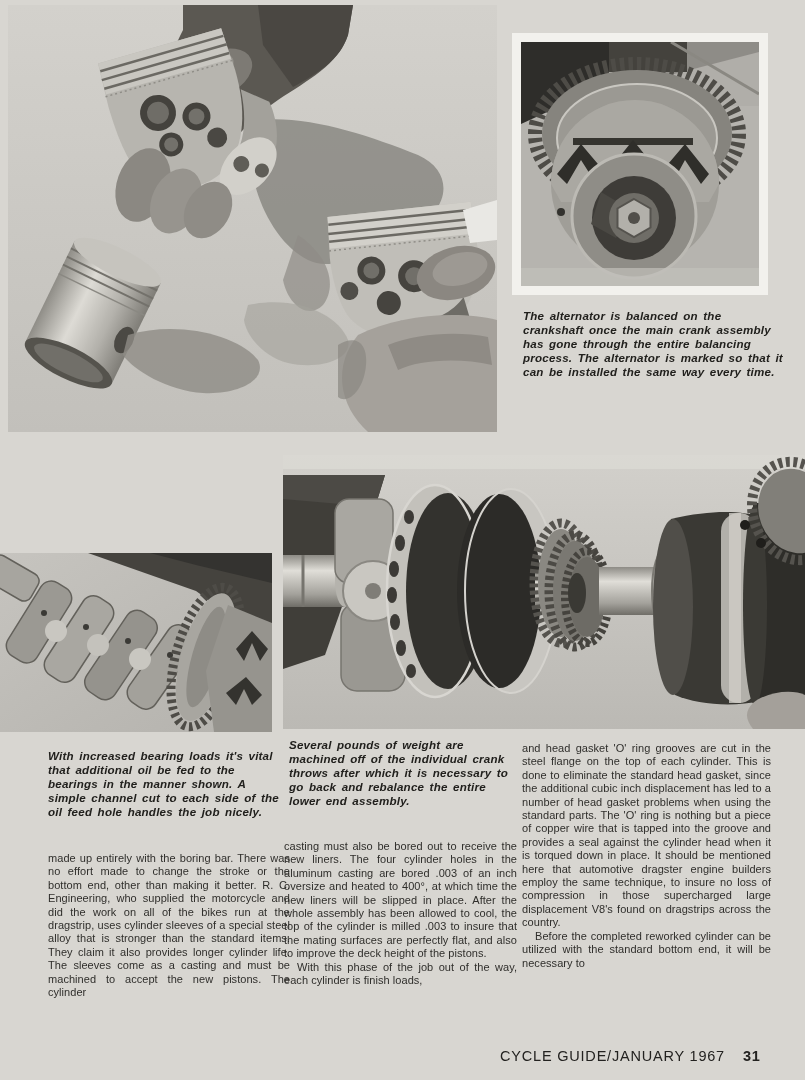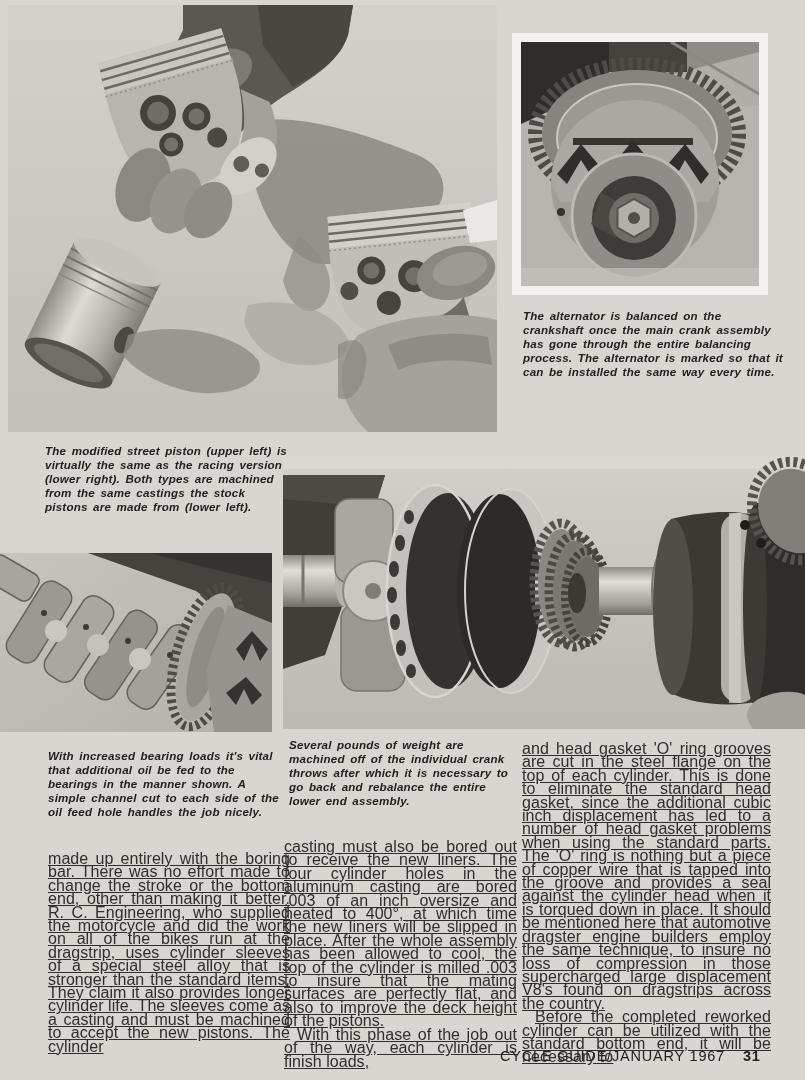--- a/index.html
+++ b/index.html
@@ -9,22 +9,22 @@
     font-family:"Liberation Sans", sans-serif; color:#2e2d2a;
   }
   .photo { position:absolute; overflow:hidden; line-height:0; }
   .frame { background:#f2f1ed; padding:9px; box-sizing:border-box; }
   .caption {
     position:absolute; font-weight:bold; font-style:italic;
     font-size:11.6px; line-height:14px; color:#21201d;
     letter-spacing:0.2px; word-spacing:2px;
   }
   .bodycol {
-    position:absolute; font-size:16px; line-height:13.4px;
-    color:#2f2e2b; text-align:justify; letter-spacing:0.05px;text-decoration:underline;
+    position:absolute; font-size:11px; line-height:13.4px;
+    color:#2f2e2b; text-align:justify; letter-spacing:0.05px;
   }
   .bodycol p { margin:0; }
   .bodycol p.indent { text-indent:13px; }
   .footer {
     position:absolute; left:500px; top:1048px; width:253px;
     text-align:right; font-size:14.5px; letter-spacing:0.8px; color:#232220;
     white-space:nowrap;
   }
   .footer .pageno { font-weight:bold; margin-left:18px; }
 </style>
@@ -138,21 +138,20 @@
       <circle cx="113" cy="176" r="25" fill="#6f6d67"></circle>
       <polygon points="113,157 129.5,166.5 129.5,185.5 113,195 96.5,185.5 96.5,166.5" fill="#b2b0aa" stroke="#55534e" stroke-width="2"></polygon>
       <circle cx="113" cy="176" r="6" fill="#514f4a"></circle>
       <circle cx="40" cy="170" r="4" fill="#33322e"></circle>
       <rect x="0" y="226" width="238" height="18" fill="#c2c0bb" opacity="0.7"></rect>
     </svg>
   </figure>
 
   <div class="caption" style="left:523px; top:309px; width:260px;">The alternator is balanced on the crankshaft once the main crank assembly has gone through the entire balancing process. The alternator is marked so that it can be installed the same way every time.</div>
 
-  <div class="caption" style="left:45px; top:444px; width:248px;">The modified street piston (upper left) is virtually the same as the racing version (lower right). Both types are machined from the same castings the stock pistons are made from (lower left).</div>
 
   <figure class="photo" style="left:0px; top:553px; width:272px; height:179px; margin:0;">
     <svg width="272" height="179" viewBox="0 0 272 179">
       <defs>
         <linearGradient id="gC" x1="0" y1="0" x2="1" y2="1">
           <stop offset="0" stop-color="#c6c4bf"></stop>
             <stop offset="1" stop-color="#b4b2ad"></stop>
         </linearGradient>
       </defs>
       <rect width="272" height="179" fill="url(#gC)"></rect>

